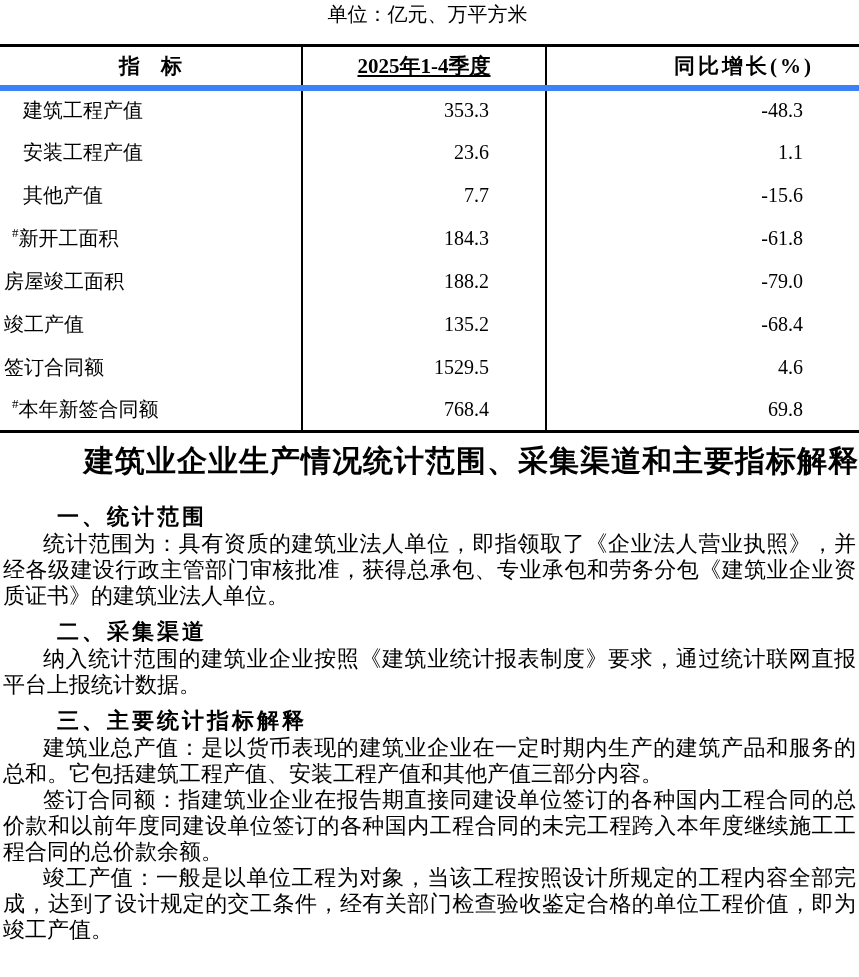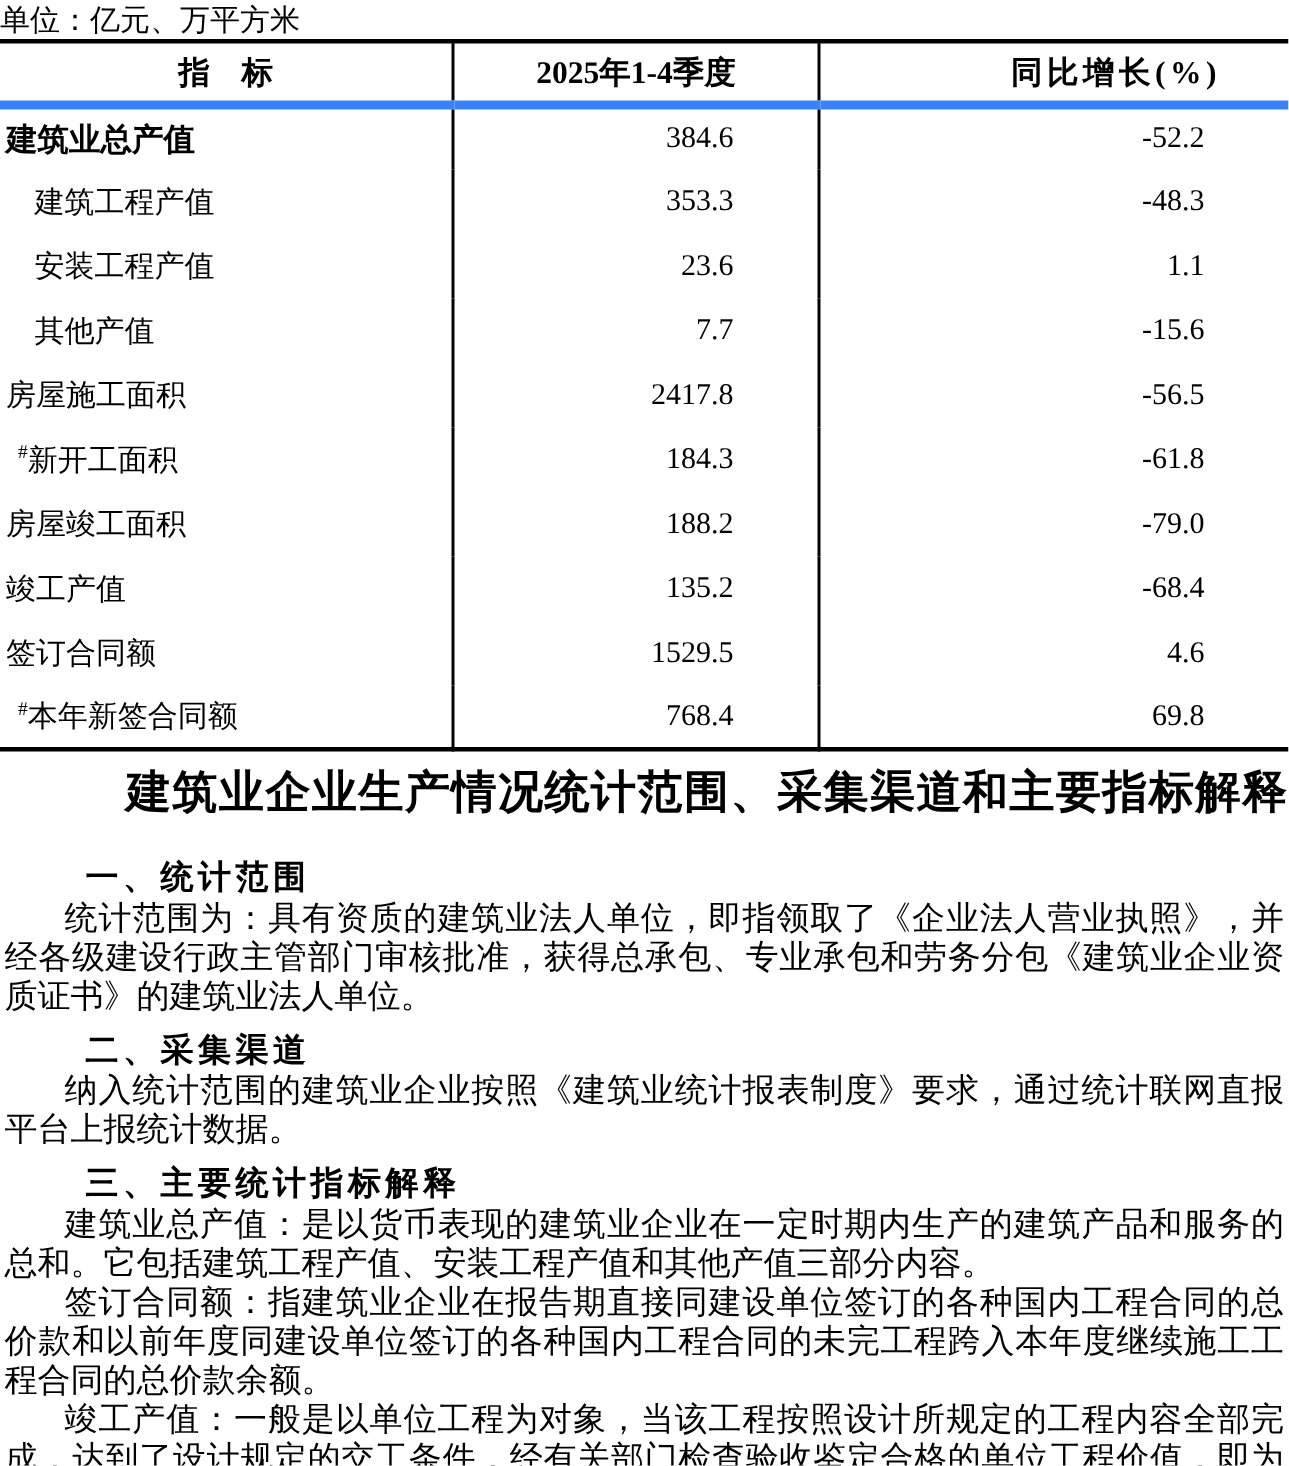--- a/index.html
+++ b/index.html
@@ -4,46 +4,46 @@
 <style>
   * { box-sizing: border-box; }
   html, body { margin: 0; padding: 0; }
   body {
     width: 859px; height: 977px;
     background: #ffffff; color: #000000;
     font-family: "Liberation Serif", "DejaVu Serif", serif;
     overflow: hidden;
   }
   .unit-note {
-    text-align: left;
+    text-align: center;
     font-size: 20px;
     line-height: 23px;
     padding: 3px 4px 13px 0;
-    height: 26px;
+    height: 44px;
   }
   table.stats-table {
     width: 859px;
     table-layout: fixed;
     border-collapse: collapse;
     border-top: 3px solid #000;
     border-bottom: 3px solid #000;
   }
   col.c1 { width: 302px; }
   col.c2 { width: 244px; }
   col.c3 { width: 313px; }
   thead th {
     font-weight: bold;
     font-size: 21px;
     height: 42px;
     border-bottom: 6px solid #3b82f6;
     vertical-align: middle;
     padding: 0;
   }
   th.h-indicator { text-align: center; }
-  th.h-period   { text-align: center; }
+  th.h-period   { text-align: center; text-decoration: underline; }
   th.h-growth   { text-align: right; padding-right: 45px; letter-spacing: 3px; }
   thead th + th, tbody td + td { border-left: 2px solid #000; }
   tbody td {
     height: 43px;
     font-size: 20px;
     vertical-align: middle;
     padding: 0;
   }
   td.c-label { text-align: left; padding-left: 4px; }
   td.c-label.ind { padding-left: 23px; }
@@ -94,43 +94,33 @@
     </colgroup>
     <thead>
       <tr>
         <th class="h-indicator">指　标</th>
         <th class="h-period">2025年1-4季度</th>
         <th class="h-growth">同比增长(%)</th>
       </tr>
     </thead>
     <tbody id="table-body">
         <tr>
-          <td class="c-label bold">建筑业总产值</td>
-          <td class="c-num">384.6</td>
-          <td class="c-num">-52.2</td>
-        </tr>
-        <tr>
           <td class="c-label ind">建筑工程产值</td>
           <td class="c-num">353.3</td>
           <td class="c-num">-48.3</td>
         </tr>
         <tr>
           <td class="c-label ind">安装工程产值</td>
           <td class="c-num">23.6</td>
           <td class="c-num">1.1</td>
         </tr>
         <tr>
           <td class="c-label ind">其他产值</td>
           <td class="c-num">7.7</td>
           <td class="c-num">-15.6</td>
-        </tr>
-        <tr>
-          <td class="c-label">房屋施工面积</td>
-          <td class="c-num">2417.8</td>
-          <td class="c-num">-56.5</td>
         </tr>
         <tr>
           <td class="c-label hash"><sup class="hash-sup">#</sup>新开工面积</td>
           <td class="c-num">184.3</td>
           <td class="c-num">-61.8</td>
         </tr>
         <tr>
           <td class="c-label">房屋竣工面积</td>
           <td class="c-num">188.2</td>
           <td class="c-num">-79.0</td>

